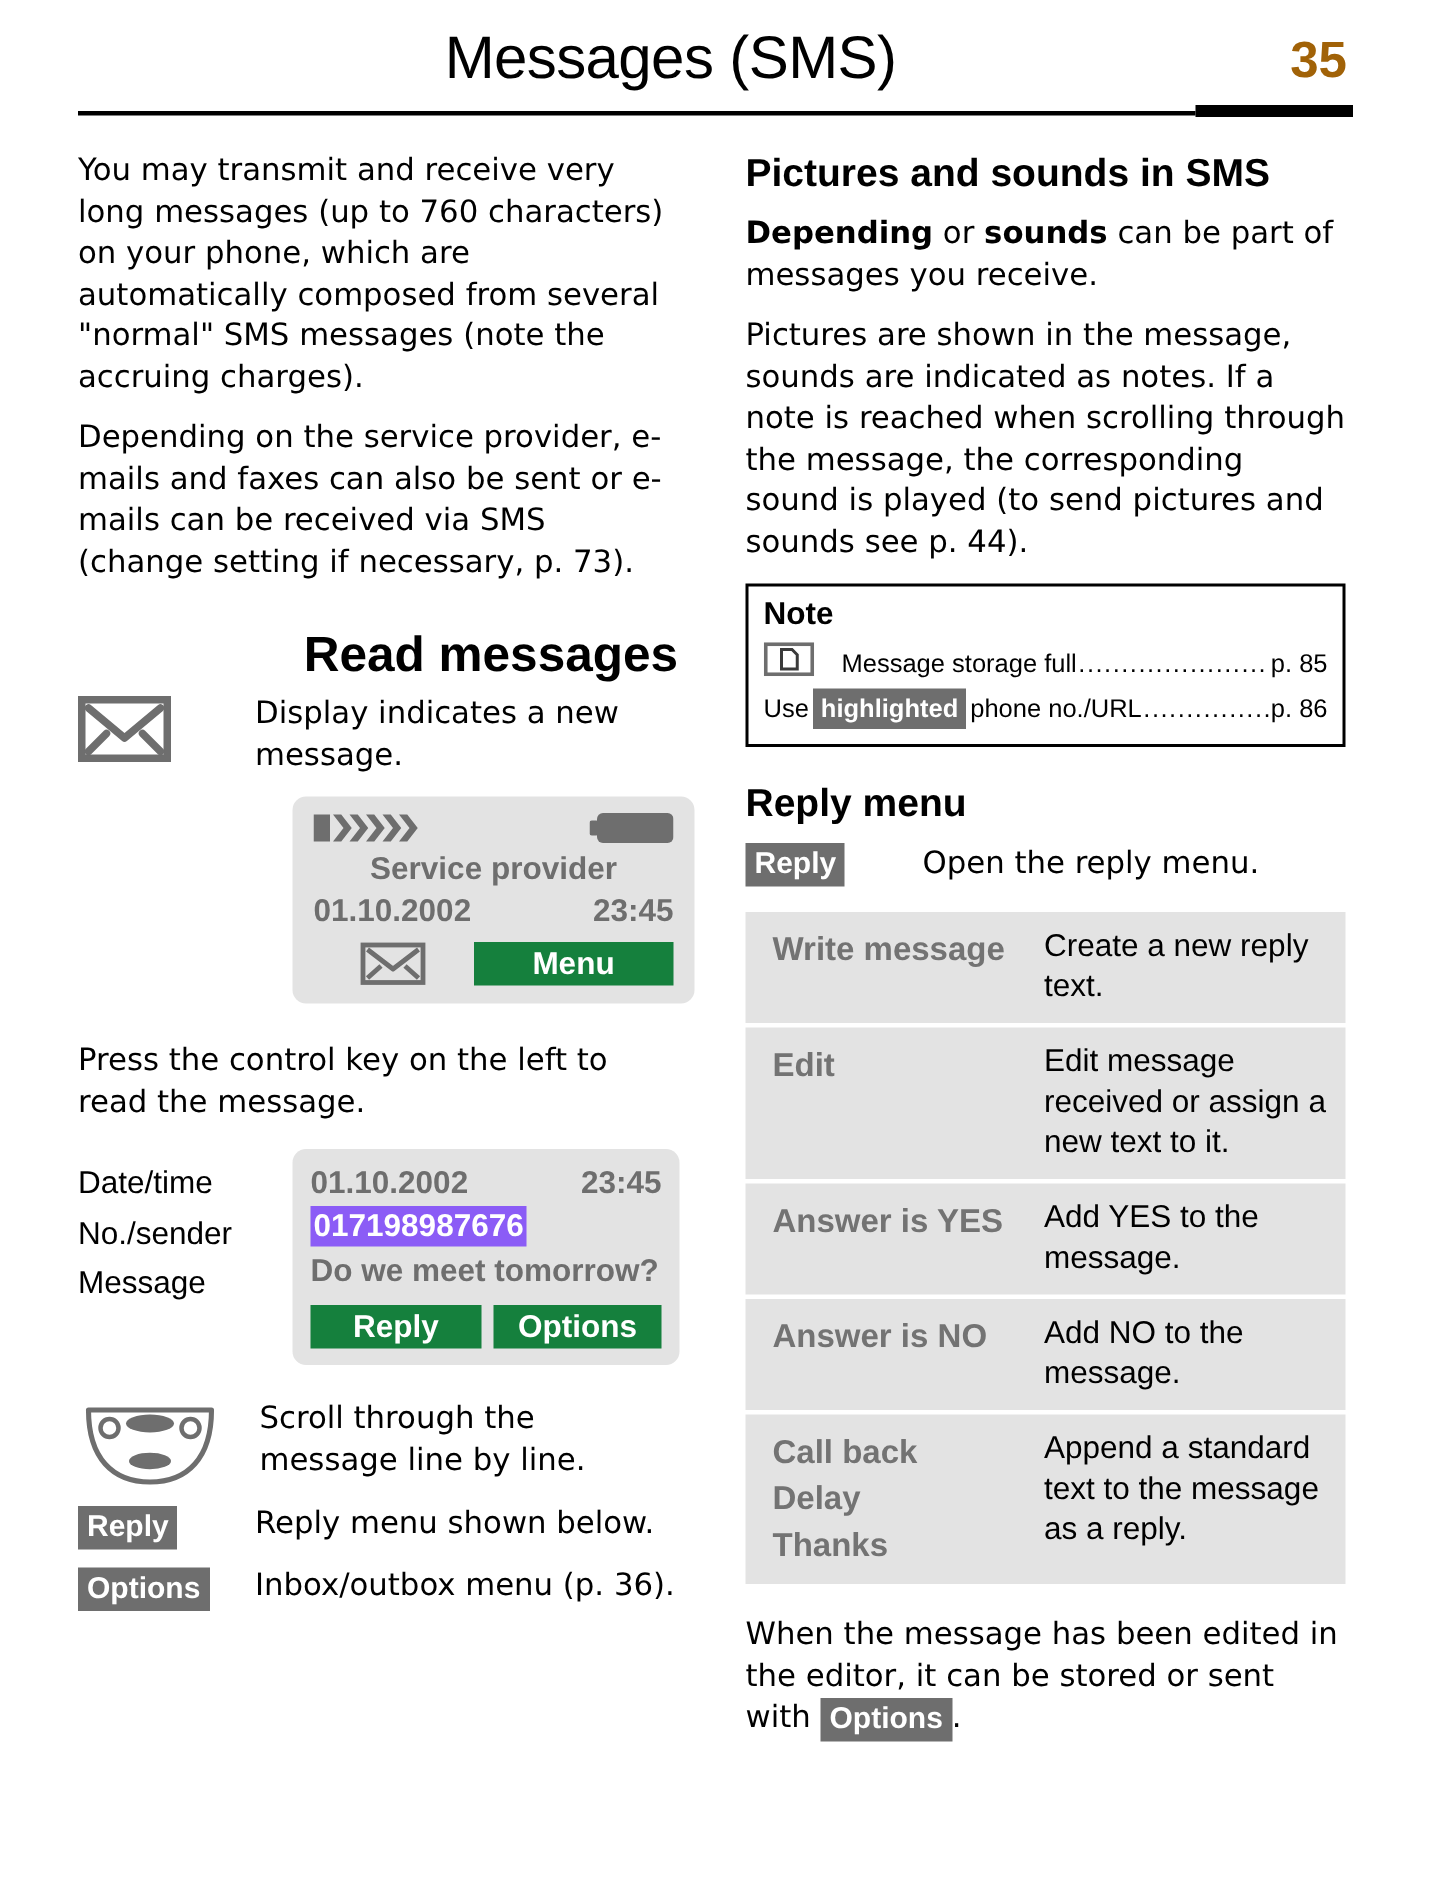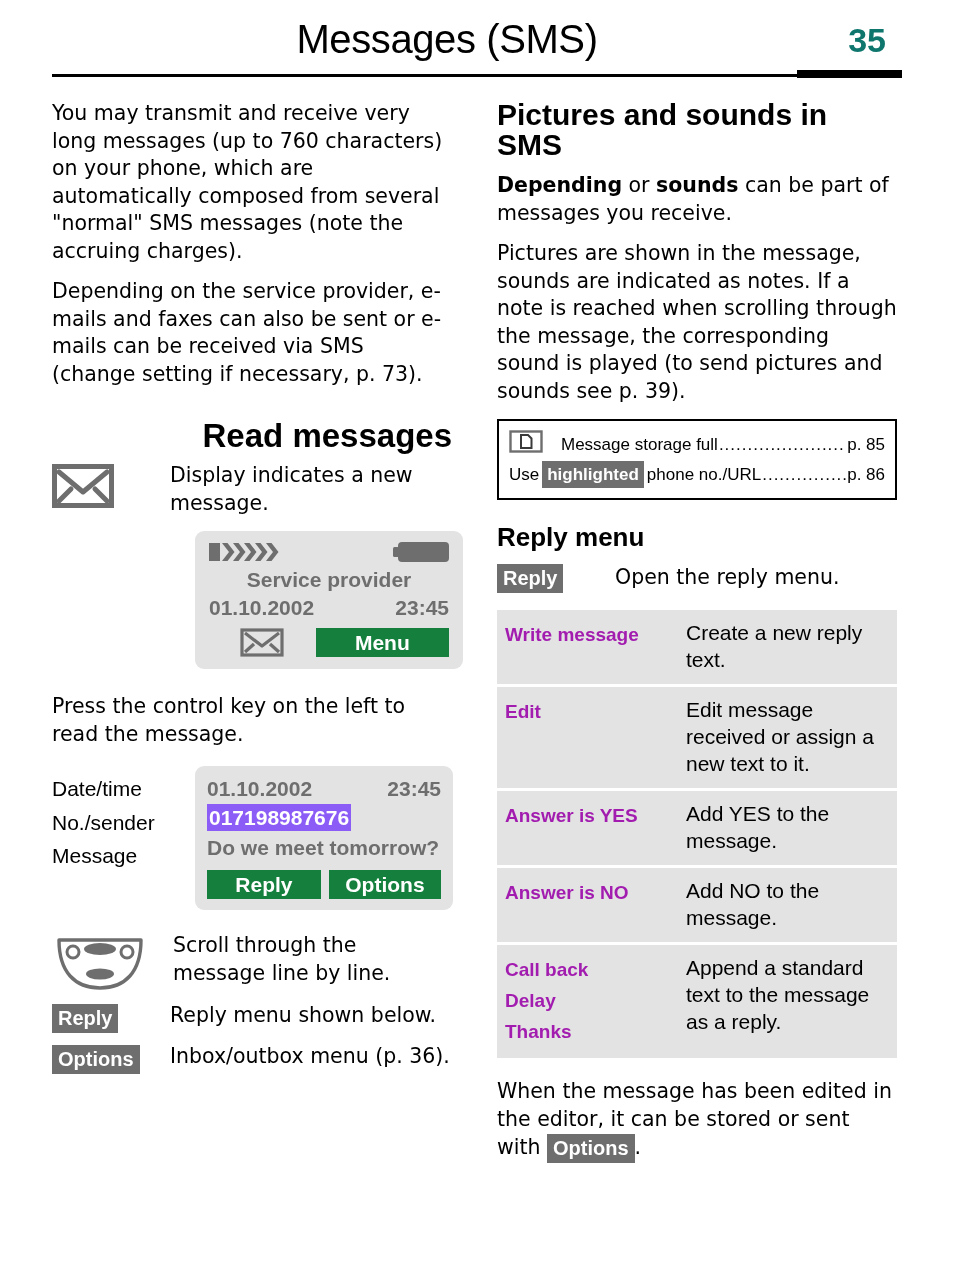--- a/index.html
+++ b/index.html
@@ -32,27 +32,27 @@
     text-align: center;
     font-family: "Liberation Sans", sans-serif;
     font-weight: normal;
     font-size: 40px;
     letter-spacing: -0.4px;
     line-height: 50px;
     color: #000;
   }
   .header-pageno {
     position: absolute;
-    right: 16px;
+    right: 4px;
     top: 4px;
     font-family: "Liberation Sans", sans-serif;
     font-weight: bold;
     font-size: 34px;
     line-height: 44px;
-    color: #0f766e;
+    color: #a16207;
   }
   .header-rule-thin {
     position: absolute;
     left: 0;
     top: 60px;
     width: 745px;
     height: 3px;
     background: #000;
   }
   .header-rule-thick {
@@ -324,25 +324,25 @@
     border-spacing: 0 3px;
     font-family: "Liberation Sans", sans-serif;
   }
   .menu-table tr td {
     background: #e3e3e3;
     vertical-align: top;
     padding: 9px 6px 11px 0;
   }
   .menu-table td.mt-label {
     width: 175px;
-    padding-left: 8px;
-    font-weight: bold;
-    font-size: 19px;
+    padding-left: 18px;
+    font-weight: bold;
+    font-size: 22px;
     line-height: 31px;
-    color: #a21caf;
+    color: #737373;
   }
   .menu-table td.mt-desc {
     font-size: 21px;
     line-height: 27px;
     color: #000;
     padding-right: 10px;
   }
 
   .closing-text {
     margin-top: 17px;
@@ -459,27 +459,28 @@
     <div class="icon-cell">
       <span class="softkey">Options</span>
     </div>
     <div class="icon-row-text">Inbox/outbox menu (p. 36).</div>
   </div>
 
 </div>
 
 <div class="col col-right">
 
-  <h3 class="sub-head" style="font-size:30px;">Pictures and sounds in SMS</h3>
+  <h3 class="sub-head" style="font-size:26px;">Pictures and sounds in SMS</h3>
 
   <p class="body-text"><b>Depending</b><span> or </span><b>sounds</b><span> can be part of messages you receive.</span></p>
 
-  <p class="body-text">Pictures are shown in the message, sounds are indicated as notes. If a note is reached when scrolling through the message, the corresponding sound is played (to send pictures and sounds see p. 39).</p>
+  <p class="body-text">Pictures are shown in the message, sounds are indicated as notes. If a note is reached when scrolling through the message, the corresponding sound is played (to send pictures and sounds see p. 44).</p>
 
   <div class="note-box">
+    <div class="note-title">Note</div>
     <div class="note-line">
       <span class="memory-icon">
         <svg width="34" height="23" viewBox="0 0 34 23">
           <rect x="1.5" y="1.5" width="31" height="20" fill="none" stroke="#6e6e6e" stroke-width="2.4"></rect>
           <path d="M12 5 H19 L22.5 8.5 V18 H12 Z" fill="none" stroke="#3a3a3a" stroke-width="2"></path>
         </svg>
       </span>
       <span>Message storage full</span>
       <span class="leader">................................................</span>
       <span>p. 85</span>

